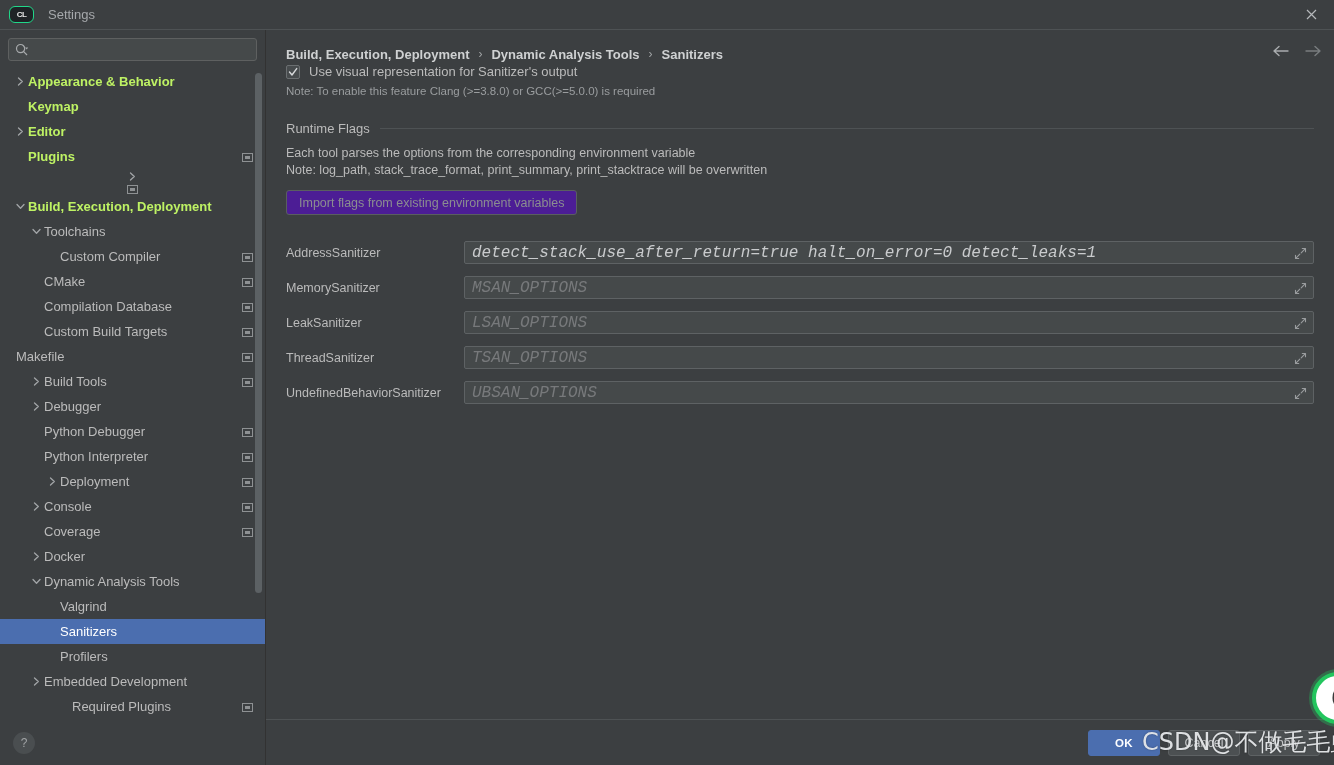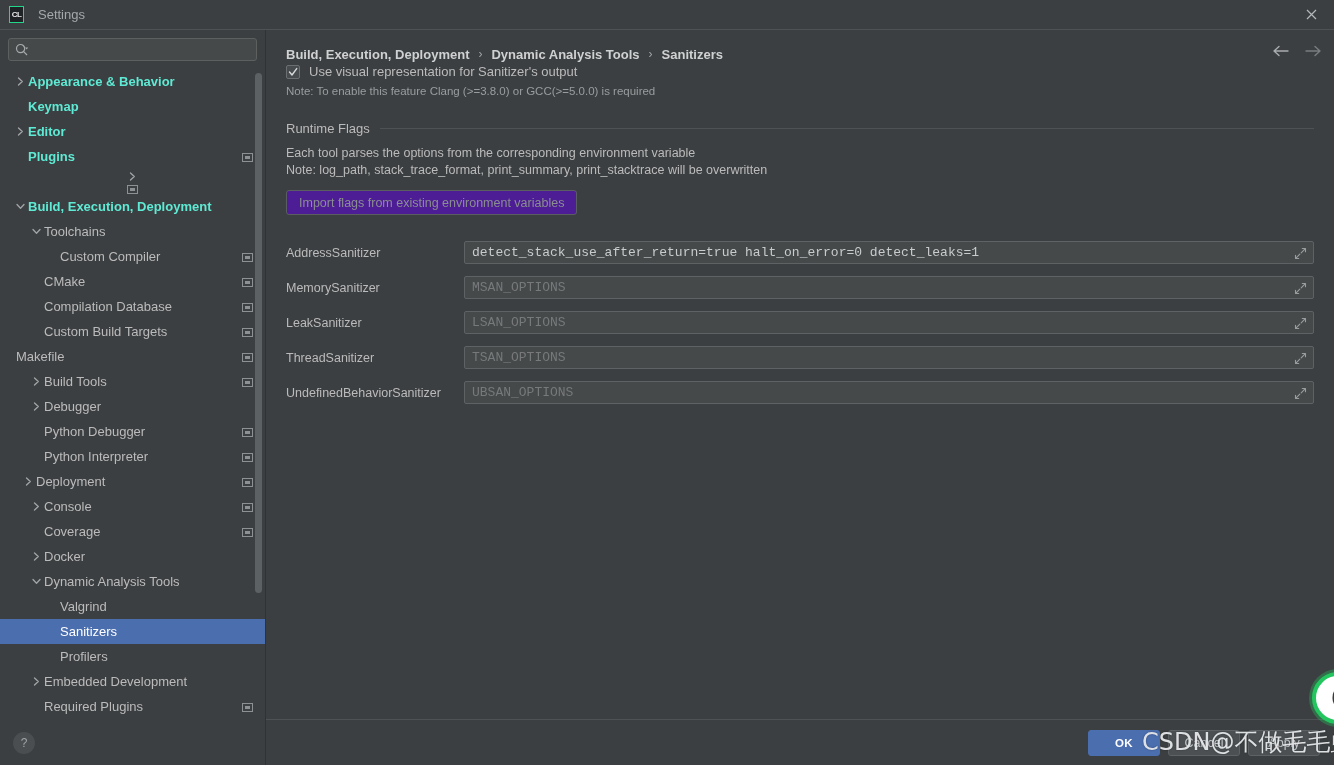--- a/index.html
+++ b/index.html
@@ -18,23 +18,23 @@
 
   
   .titlebar {
     height: 29px; min-height: 29px;
     background: #3c3f41;
     display: flex; align-items: center;
     padding: 0 0 0 9px;
     position: relative;
   }
   .cl-logo {
-    width: 15px; height: 17px;
+    width: 25px; height: 17px;
     border: 1.5px solid #21d789;
-    border-radius: 0;
+    border-radius: 6px;
     background: #1f2326;
     display: flex; align-items: center; justify-content: center;
     font-size: 8px; font-weight: bold; color: #e8e8e8;
     letter-spacing: -0.5px;
     font-family: "Liberation Sans", sans-serif;
   }
   .win-title {
     margin-left: 14px;
     font-size: 13px; color: #a5a8ab;
   }
@@ -88,21 +88,21 @@
   }
   .tree-row {
     height: 25px;
     display: flex; align-items: center;
     padding-right: 12px;
     cursor: pointer;
     white-space: nowrap;
     font-size: 13px;
     color: #bbbbbb;
   }
-  .tree-row.bold { font-weight: bold; color: #5eead4; }
+  .tree-row.bold { font-weight: bold; color: #bef264; }
   .tree-row.selected { background: #4b6eaf; color: #ffffff; }
   .twisty {
     width: 16px; min-width: 16px; height: 100%;
     display: flex; align-items: center; justify-content: center;
     color: #9fa2a4;
   }
   .twisty svg { display: block; }
   .tree-label { flex: 1; overflow: hidden; text-overflow: ellipsis; }
   .proj-ico { width: 11px; height: 11px; flex: 0 0 11px; opacity: .85; }
 
@@ -213,23 +213,23 @@
     background: #45494a;
     border: 1px solid #5e6264;
     border-radius: 2px;
     display: flex; align-items: center;
     padding: 0 4px 0 7px;
     position: relative;
   }
   .field-text {
     flex: 1;
     font-family: "Liberation Mono", "DejaVu Sans Mono", monospace;
-    font-size: 13px;
+    font-size: 16px;
     color: #c9cbcd;
-    white-space: nowrap; overflow: hidden;
+    white-space: nowrap; overflow: hidden; font-style: italic;
   }
   .field-text.placeholder { color: #77797b; }
   .expand-ico { width: 13px; height: 13px; flex: 0 0 13px; cursor: pointer; margin-right: 2px; }
 
   
   .footer {
     height: 46px; min-height: 46px;
     border-top: 1px solid #4e5254;
     display: flex; align-items: center; justify-content: flex-end;
     padding-right: 14px;
@@ -440,21 +440,21 @@
                 </svg></span>
             </div>
             <div class="tree-row" style="padding-left: 28px; align-items: center;">
               <span class="twisty"></span>
               <span class="tree-label">Python Interpreter</span>
               <span class="proj-ico"><svg width="11" height="11" viewBox="0 0 11 11">
                   <rect x="0.5" y="1.5" width="10" height="8" fill="none" stroke="#9da0a2" stroke-width="1"></rect>
                   <rect x="3" y="4" width="5" height="3" fill="#9da0a2"></rect>
                 </svg></span>
             </div>
-            <div class="tree-row" style="padding-left: 20px;">
+            <div class="tree-row" style="padding-left: 44px;">
               <span class="twisty">
                 <svg width="9" height="9" viewBox="0 0 9 9">
                   <path d="M2.5 1 L6.3 4.5 L2.5 8" stroke="#a2a5a7" stroke-width="1.3" fill="none" stroke-linecap="round" stroke-linejoin="round"></path>
                 </svg>
               </span>
               <span class="tree-label">Deployment</span>
               <span class="proj-ico"><svg width="11" height="11" viewBox="0 0 11 11">
                   <rect x="0.5" y="1.5" width="10" height="8" fill="none" stroke="#9da0a2" stroke-width="1"></rect>
                   <rect x="3" y="4" width="5" height="3" fill="#9da0a2"></rect>
                 </svg></span>
@@ -508,21 +508,21 @@
               <span class="tree-label">Profilers</span>
             </div>
             <div class="tree-row" style="padding-left: 28px;">
               <span class="twisty">
                 <svg width="9" height="9" viewBox="0 0 9 9">
                   <path d="M2.5 1 L6.3 4.5 L2.5 8" stroke="#a2a5a7" stroke-width="1.3" fill="none" stroke-linecap="round" stroke-linejoin="round"></path>
                 </svg>
               </span>
               <span class="tree-label">Embedded Development</span>
             </div>
-            <div class="tree-row" style="padding-left: 28px;">
+            <div class="tree-row" style="padding-left: 28px; gap: 28px;">
               <span class="twisty"></span>
               <span class="tree-label">Required Plugins</span>
               <span class="proj-ico"><svg width="11" height="11" viewBox="0 0 11 11">
                   <rect x="0.5" y="1.5" width="10" height="8" fill="none" stroke="#9da0a2" stroke-width="1"></rect>
                   <rect x="3" y="4" width="5" height="3" fill="#9da0a2"></rect>
                 </svg></span>
             </div>
           </div>
         <div class="sb-scroll" style="top:6px;height:520px;"></div>
       </div>

